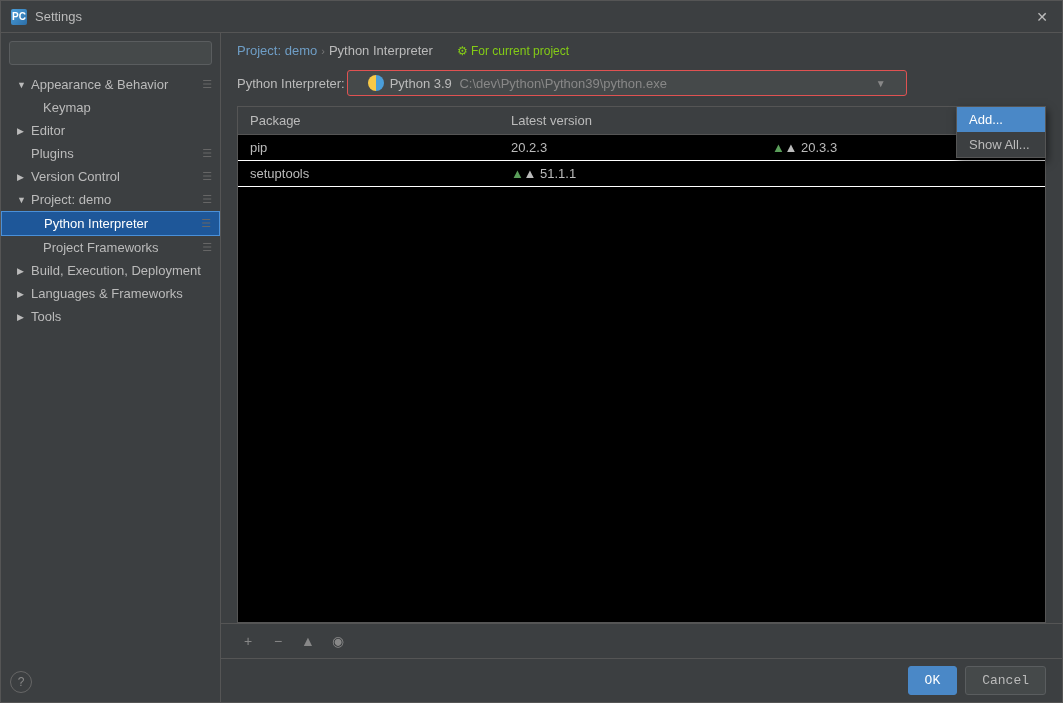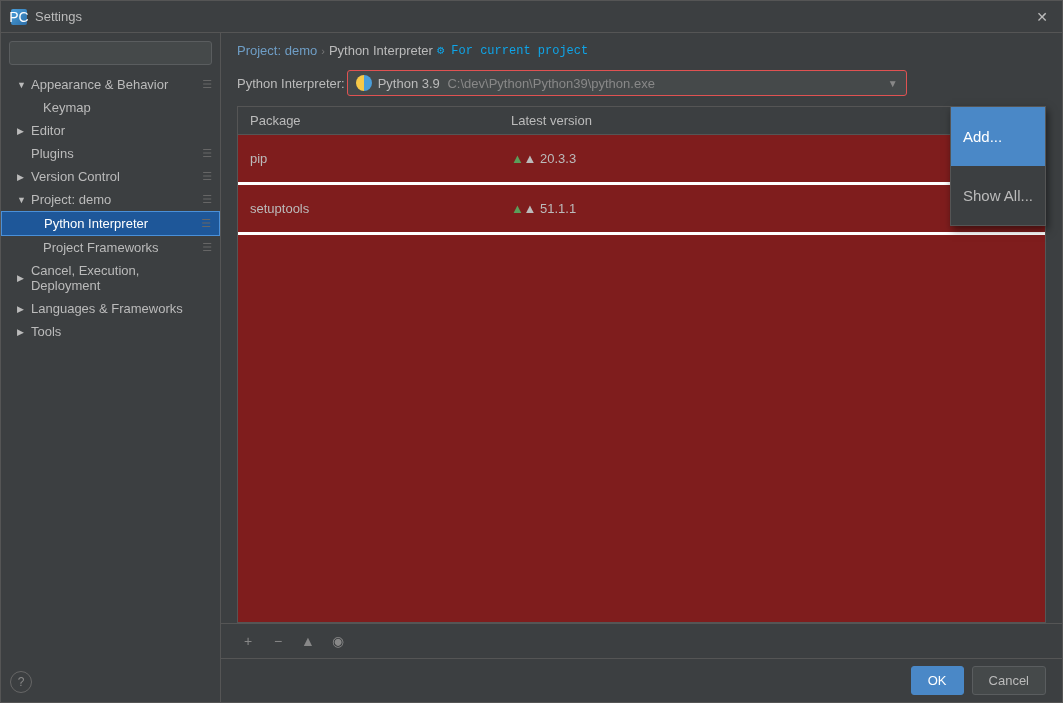--- a/index.html
+++ b/index.html
@@ -34,23 +34,23 @@
 
     .titlebar-icon {
       width: 16px;
       height: 16px;
       margin-right: 8px;
       background: linear-gradient(135deg, #4a9eda, #2d6fa8);
       border-radius: 2px;
       display: flex;
       align-items: center;
       justify-content: center;
-      font-size: 14px;
+      font-size: 10px;
       color: white;
-      font-weight: normal;
+      font-weight: bold;
       flex-shrink: 0;
     }
 
     .titlebar-title {
       flex: 1;
       color: #bbbbbb;
       font-size: 13px;
     }
 
     .titlebar-close {
@@ -141,24 +141,24 @@
       padding: 10px 16px 0 16px;
       color: #6f9ec6;
       font-size: 13px;
       gap: 4px;
     }
 
     .breadcrumb-sep { color: #777; font-size: 11px; }
     .breadcrumb-current { color: #bbbbbb; }
 
     .for-current {
-      color: #0ea5e9;
+      margin-left: 20px;
+      color: #84cc16;
       font-size: 12px;
       cursor: pointer;
-      font-family: Liberation Mono, monospace;
     }
 
     .interpreter-row {
       display: flex;
       align-items: center;
       padding: 12px 16px 10px 16px;
       gap: 2px;
       position: relative;
     }
 
@@ -168,21 +168,21 @@
       white-space: nowrap;
       flex-shrink: 0;
     }
 
     .interpreter-selector {
       display: flex;
       align-items: center;
       background: #45494a;
       border: 1px solid #e05252;
       border-radius: 3px;
-      padding: 4px 8px;
+      padding: 4px 20px;
       flex: 1;
       cursor: pointer;
       position: relative;
       max-width: 560px;
     }
 
     .interpreter-selector .py-icon {
       width: 18px;
       height: 18px;
       margin-right: 6px;
@@ -207,21 +207,21 @@
       color: #888;
       font-size: 10px;
       margin-left: 4px;
     }
 
     
     .table-container {
       flex: 1;
       margin: 0 16px;
       border: 1px solid #555;
-      background: #7f1d1d;
+      background: #000000;
       overflow: hidden;
       display: flex;
       flex-direction: column;
     }
 
     .table-header {
       display: grid;
       grid-template-columns: 1fr 1fr 1fr;
       background: #3c3f41;
       border-bottom: 1px solid #555;
@@ -235,22 +235,22 @@
     }
 
     .table-body {
       flex: 1;
       overflow-y: auto;
     }
 
     .table-row {
       display: grid;
       grid-template-columns: 1fr 1fr 1fr;
-      padding: 16px 12px;
-      border-bottom: 3px solid #ffffff;
+      padding: 5px 12px;
+      border-bottom: 1px solid #ffffff;
     }
 
     .table-cell {
       color: #bbbbbb;
       font-size: 13px;
     }
 
     
     .table-toolbar {
       display: flex;
@@ -284,20 +284,21 @@
       flex-shrink: 0;
       height: 44px;
     }
 
     .btn {
       padding: 6px 16px;
       border-radius: 3px;
       cursor: pointer;
       font-size: 13px;
       border: 1px solid transparent;
+      font-family: Liberation Mono, monospace;
     }
 
     .btn-primary {
       background: #4a88c7;
       color: #fff;
       border-color: #4a88c7;
     }
 
     .btn-secondary {
       background: #45494a;
@@ -326,24 +327,24 @@
       top: 100%;
       right: 0;
       background: #3c3f41;
       border: 1px solid #555;
       z-index: 200;
       min-width: 90px;
       box-shadow: 2px 4px 8px rgba(0,0,0,0.5);
     }
 
     .add-dropdown .add-dropdown-item {
-      padding: 21px 12px;
-      cursor: pointer;
-      color: #bbbbbb;
-      font-size: 15px;
+      padding: 5px 12px;
+      cursor: pointer;
+      color: #bbbbbb;
+      font-size: 13px;
       white-space: nowrap;
     }
   </style>
 </head>
 <body>
 
 <div class="window">
 
   <div class="titlebar">
     <div class="titlebar-icon">PC</div>
@@ -397,21 +398,21 @@
       </div>
 
       <div class="sidebar-item indent1">
         <span class="arrow"></span>
         <span>Project Frameworks</span>
         <span class="page-icon">☰</span>
       </div>
 
       <div class="sidebar-item">
         <span class="arrow">▶</span>
-        <span>Cancel, Execution, Deployment</span>
+        <span>Build, Execution, Deployment</span>
       </div>
 
       <div class="sidebar-item">
         <span class="arrow">▶</span>
         <span>Languages &amp; Frameworks</span>
       </div>
 
       <div class="sidebar-item">
         <span class="arrow">▶</span>
         <span>Tools</span>
@@ -446,20 +447,21 @@
 
       <div class="table-container">
         <div class="table-header">
           <div class="table-header-cell">Package</div>
           <div class="table-header-cell">Latest version</div>
         </div>
         <div class="table-body">
 
           <div class="table-row">
             <div class="table-cell">pip</div>
+            <div class="table-cell">20.2.3</div>
             <div class="table-cell">
               <span style="color:#5a9e5a;">▲ </span><span style="margin-left:-4px;">▲ 20.3.3</span>
             </div>
           </div>
 
           <div class="table-row">
             <div class="table-cell">setuptools</div>
             <div class="table-cell">
               <span style="color:#5a9e5a;">▲ </span><span style="margin-left:-4px;">▲ 51.1.1</span>
             </div>

